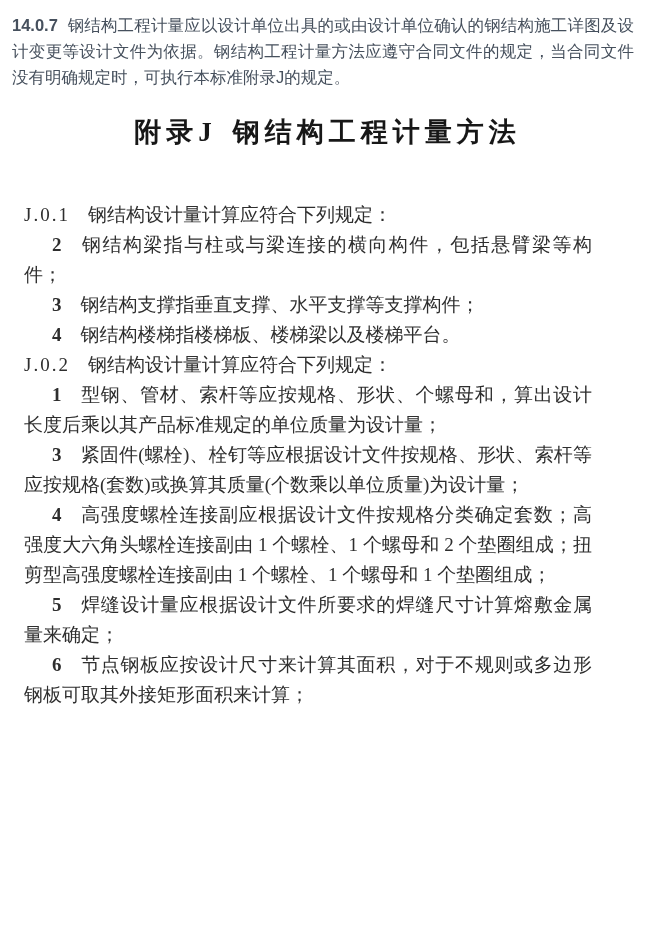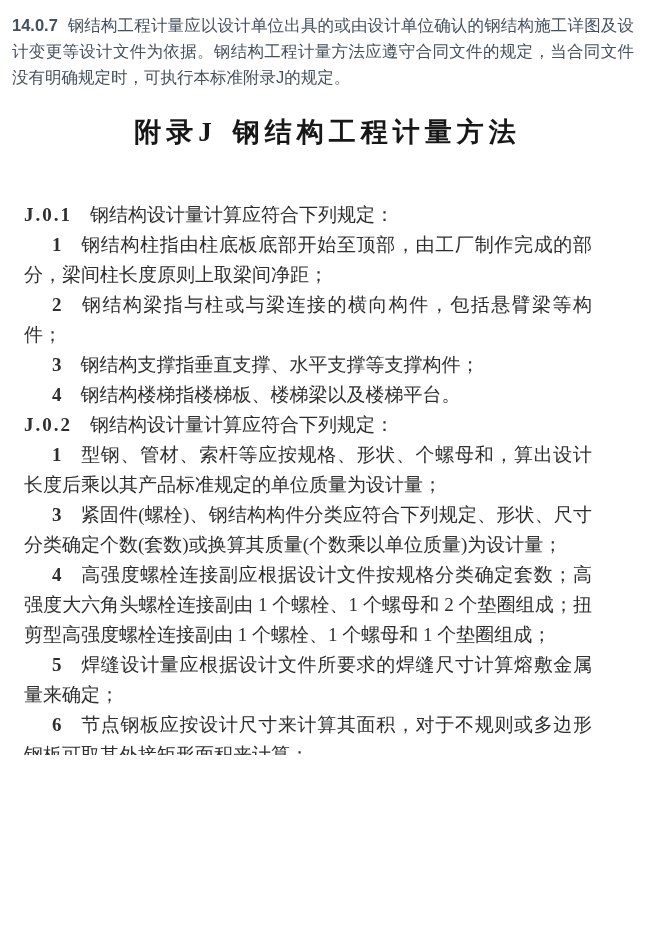--- a/index.html
+++ b/index.html
@@ -54,21 +54,21 @@
     font-size: 19px;
     line-height: 30px;
     color: #2e2e2e;
     text-align: justify;
   }
   .content p {
     margin: 0;
     padding: 0;
   }
   .content p.clause .num {
-    font-weight: bold;
+    font-weight: normal;
     letter-spacing: 2px;
     margin-right: 18px;
   }
   .content p.item {
     text-indent: 28px;
   }
   .content p.item .num {
     font-weight: bold;
     margin-right: 19px;
   }
@@ -79,34 +79,33 @@
 <div class="page">
 
   <p class="intro"><b class="inum">14.0.7</b> <span>钢结构工程计量应以设计单位出具的或由设计单位确认的钢结构施工详图及设计变更等设计文件为依据。钢结构工程计量方法应遵守合同文件的规定，当合同文件没有明确规定时，可执行本标准附录J的规定。</span></p>
 
   <h1 class="title"><span class="prefix">附录J</span><span>钢结构工程计量方法</span></h1>
 
   <div class="content">
 
     <p class="clause"><b class="num">J.0.1</b><span>钢结构设计量计算应符合下列规定：</span></p>
 
-    <p class="item"><b class="num">1</b><span>钢结构柱指由柱底板底部开始至顶部，由工厂制作完成的部分，梁间柱长度原则上取梁间净距；</span></p>
 
     <p class="item"><b class="num">2</b><span>钢结构梁指与柱或与梁连接的横向构件，包括悬臂梁等构件；</span></p>
 
     <p class="item"><b class="num">3</b><span>钢结构支撑指垂直支撑、水平支撑等支撑构件；</span></p>
 
     <p class="item"><b class="num">4</b><span>钢结构楼梯指楼梯板、楼梯梁以及楼梯平台。</span></p>
 
     <p class="clause"><b class="num">J.0.2</b><span>钢结构设计量计算应符合下列规定：</span></p>
 
     <p class="item"><b class="num">1</b><span>型钢、管材、索杆等应按规格、形状、个螺母和，算出设计长度后乘以其产品标准规定的单位质量为设计量；</span></p>
 
 
-    <p class="item"><b class="num">3</b><span>紧固件(螺栓)、钢结构构件分类应符合下列规定、形状、尺寸分类确定个数(套数)或换算其质量(个数乘以单位质量)为设计量；</span></p>
+    <p class="item"><b class="num">3</b><span>紧固件(螺栓)、栓钉等应根据设计文件按规格、形状、索杆等应按规格(套数)或换算其质量(个数乘以单位质量)为设计量；</span></p>
 
     <p class="item"><b class="num">4</b><span>高强度螺栓连接副应根据设计文件按规格分类确定套数；高强度大六角头螺栓连接副由 1 个螺栓、1 个螺母和 2 个垫圈组成；扭剪型高强度螺栓连接副由 1 个螺栓、1 个螺母和 1 个垫圈组成；</span></p>
 
     <p class="item"><b class="num">5</b><span>焊缝设计量应根据设计文件所要求的焊缝尺寸计算熔敷金属量来确定；</span></p>
 
     <p class="item"><b class="num">6</b><span>节点钢板应按设计尺寸来计算其面积，对于不规则或多边形钢板可取其外接矩形面积来计算；</span></p>
 
   </div>
 </div>
 

